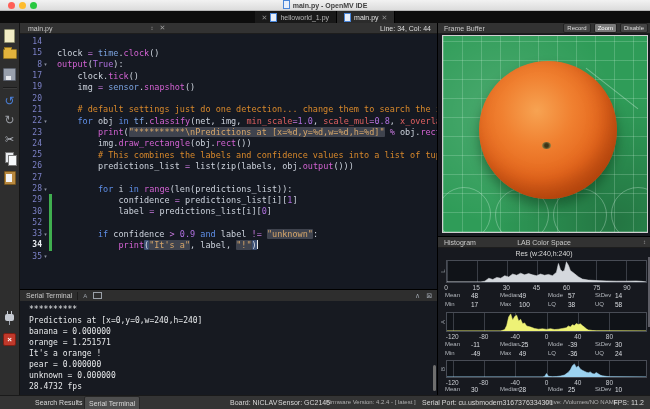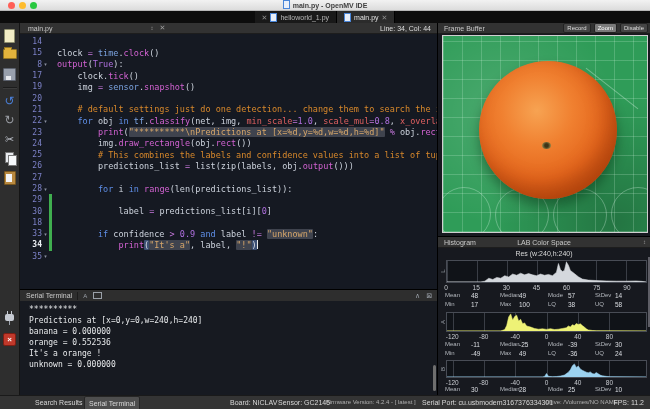--- a/index.html
+++ b/index.html
@@ -206,23 +206,23 @@
       <div class="crow"><span class="gut">19</span><span class="fold"></span><span class="chg"></span><span class="ctext"><span class="tk-pl">    img </span><span class="tk-op">= </span><span class="tk-mod">sensor</span><span class="tk-pl">.</span><span class="tk-fn">snapshot</span><span class="tk-pl">()</span></span></div>
       <div class="crow"><span class="gut">20</span><span class="fold"></span><span class="chg"></span><span class="ctext"></span></div>
       <div class="crow"><span class="gut">21</span><span class="fold"></span><span class="chg"></span><span class="ctext"><span class="tk-cmt">    # default settings just do one detection... change them to search the image...</span></span></div>
       <div class="crow"><span class="gut">22</span><span class="fold">▾</span><span class="chg"></span><span class="ctext"><span class="tk-kw">    for </span><span class="tk-pl">obj </span><span class="tk-kw">in </span><span class="tk-mod">tf</span><span class="tk-pl">.</span><span class="tk-fn">classify</span><span class="tk-pl">(net, img, </span><span class="tk-arg">min_scale</span><span class="tk-op">=</span><span class="tk-num">1.0</span><span class="tk-pl">, </span><span class="tk-arg">scale_mul</span><span class="tk-op">=</span><span class="tk-num">0.8</span><span class="tk-pl">, </span><span class="tk-arg">x_overlap</span></span></div>
       <div class="crow"><span class="gut">23</span><span class="fold"></span><span class="chg"></span><span class="ctext"><span class="tk-fn">        print</span><span class="tk-pl">(</span><span class="tk-str">"**********\nPredictions at [x=%d,y=%d,w=%d,h=%d]"</span><span class="tk-op"> % </span><span class="tk-pl">obj.</span><span class="tk-fn">rect</span></span></div>
       <div class="crow"><span class="gut">24</span><span class="fold"></span><span class="chg"></span><span class="ctext"><span class="tk-pl">        img.</span><span class="tk-fn">draw_rectangle</span><span class="tk-pl">(obj.</span><span class="tk-fn">rect</span><span class="tk-pl">())</span></span></div>
       <div class="crow"><span class="gut">25</span><span class="fold"></span><span class="chg"></span><span class="ctext"><span class="tk-cmt">        # This combines the labels and confidence values into a list of tuples</span></span></div>
       <div class="crow"><span class="gut">26</span><span class="fold"></span><span class="chg"></span><span class="ctext"><span class="tk-pl">        predictions_list </span><span class="tk-op">= </span><span class="tk-pl">list(zip(labels, obj.</span><span class="tk-fn">output</span><span class="tk-pl">()))</span></span></div>
       <div class="crow"><span class="gut">27</span><span class="fold"></span><span class="chg"></span><span class="ctext"></span></div>
       <div class="crow"><span class="gut">28</span><span class="fold">▾</span><span class="chg"></span><span class="ctext"><span class="tk-kw">        for </span><span class="tk-pl">i </span><span class="tk-kw">in </span><span class="tk-fn">range</span><span class="tk-pl">(len(predictions_list)):</span></span></div>
-      <div class="crow"><span class="gut">29</span><span class="fold"></span><span class="chg on"></span></div>
+      <div class="crow"><span class="gut">29</span><span class="fold"></span><span class="chg on"></span><span class="ctext"><span class="tk-pl">            confidence </span><span class="tk-op">= </span><span class="tk-pl">predictions_list[i][</span><span class="tk-num">1</span><span class="tk-pl">]</span></span></div>
       <div class="crow"><span class="gut">30</span><span class="fold"></span><span class="chg on"></span><span class="ctext"><span class="tk-pl">            label </span><span class="tk-op">= </span><span class="tk-pl">predictions_list[i][</span><span class="tk-num">0</span><span class="tk-pl">]</span></span></div>
-      <div class="crow"><span class="gut">18</span><span class="fold"></span><span class="chg on"></span><span class="ctext"></span></div>
+      <div class="crow"><span class="gut">52</span><span class="fold"></span><span class="chg on"></span><span class="ctext"></span></div>
       <div class="crow"><span class="gut">33</span><span class="fold">▾</span><span class="chg on"></span><span class="ctext"><span class="tk-kw">        if </span><span class="tk-pl">confidence </span><span class="tk-op">&gt; </span><span class="tk-num">0.9</span><span class="tk-pl"> </span><span class="tk-kw">and </span><span class="tk-pl">label </span><span class="tk-op">!= </span><span class="tk-str">"unknown"</span><span class="tk-pl">:</span></span></div>
       <div class="crow"><span class="gut cur">34</span><span class="fold"></span><span class="chg on"></span><span class="ctext"><span class="tk-fn">            print</span><span class="tk-par">(</span><span class="tk-str">"It's a"</span><span class="tk-pl">, label, </span><span class="tk-str">"!"</span><span class="tk-par">)</span><span class="caret"></span></span></div>
       <div class="crow"><span class="gut">35</span><span class="fold">▾</span><span class="chg"></span><span class="ctext"></span></div>
     </div>
 
   <div id="serial-header">
     <span class="shlabel">Serial Terminal</span>
     <span class="shsep"></span>
     <span class="shicon">A</span>
     <span class="shbox"></span>
@@ -230,23 +230,25 @@
       <span>∧</span>
       <span>⊠</span>
     </span>
   </div>
 
   <div id="serial">
       <div id="serial-scroll"></div>
       <div>**********</div>
       <div>Predictions at [x=0,y=0,w=240,h=240]</div>
       <div>banana = 0.000000</div>
-      <div>orange = 0.552536</div>
+      <div>orange = 1.251571</div>
       <div>It's a orange !</div>
+      <div>pear = 0.000000</div>
       <div>unknown = 0.000000</div>
+      <div>28.4732 fps</div>
     </div>
 
   <div id="right">
     <div id="fb-header">
       <span class="title">Frame Buffer</span>
       <span class="btns">
           <span class="fbbtn">Record</span>
           <span class="fbbtn active">Zoom</span>
           <span class="fbbtn">Disable</span>
         </span>

